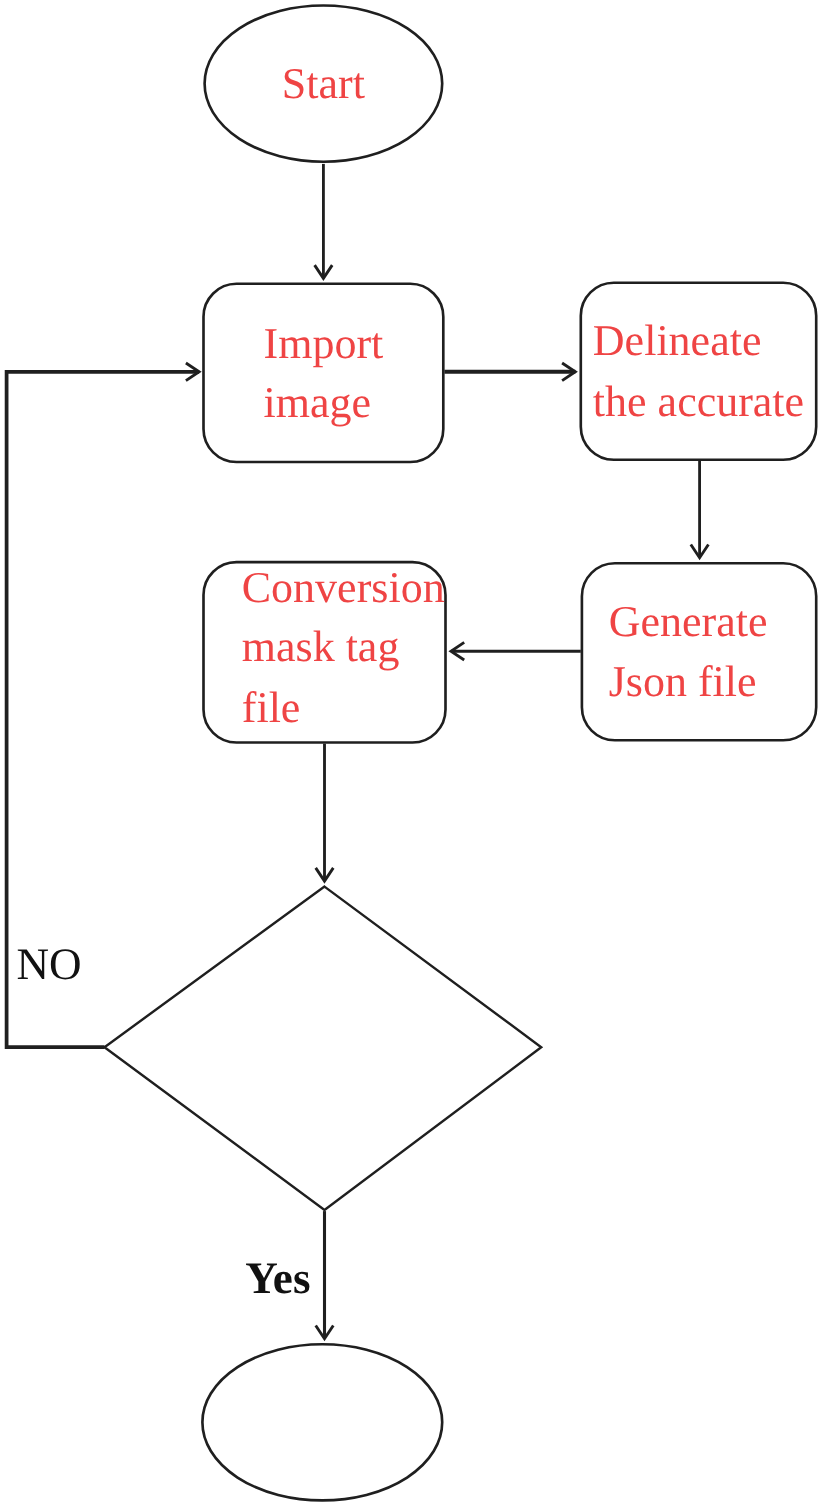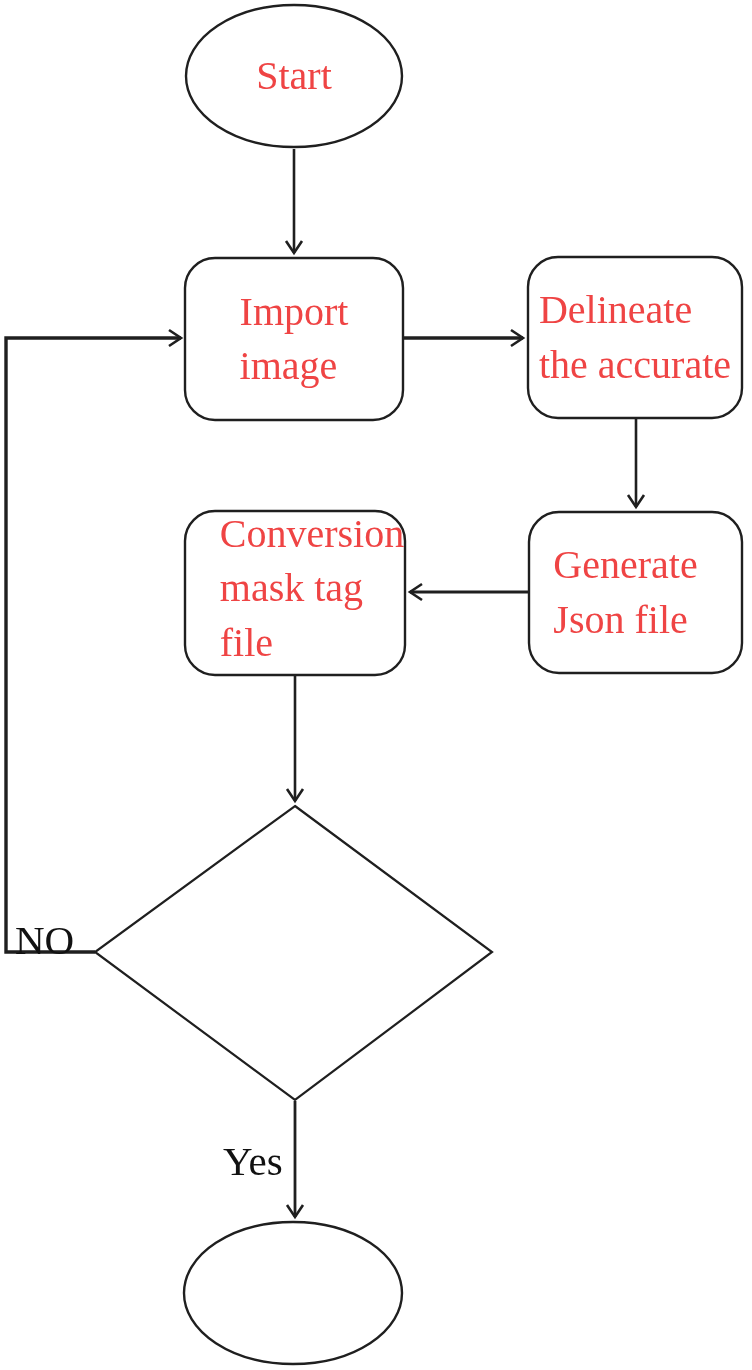--- a/index.html
+++ b/index.html
@@ -86,17 +86,17 @@
 
   <div class="node-label" style="left:529px; top:512px; width:193px; height:161px;">Generate
 Json file</div>
 
   <div class="node-label" style="left:168px; top:511px; width:220px; height:155px;margin-left:34px;">Conversion
 mask tag
 file</div>
 
 
 
-  <div class="edge-label" style="left:15px; top:920px;">NO</div>
+  <div class="edge-label" style="left:15px; top:856px;">NO</div>
 
-  <div class="edge-label" style="left:223px; top:1141px;">Yes</div>
+  <div class="edge-label" style="left:223px; top:1141px;font-weight:bold;">Yes</div>
 
 </div>
 
 </body></html>

